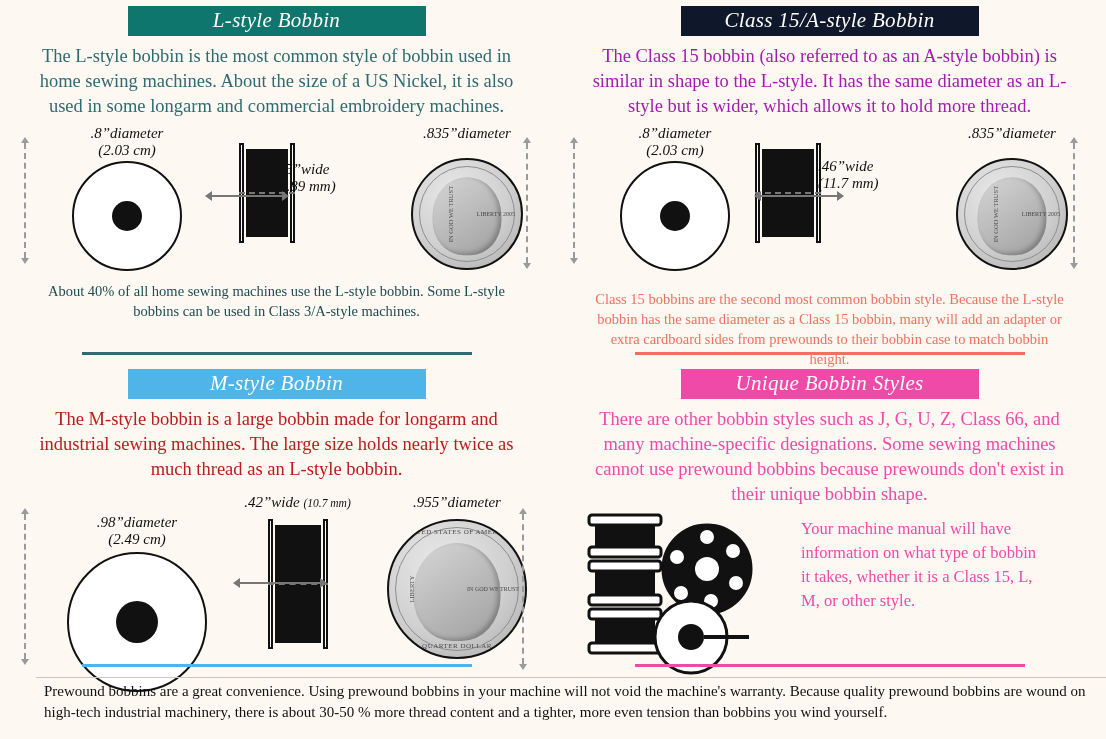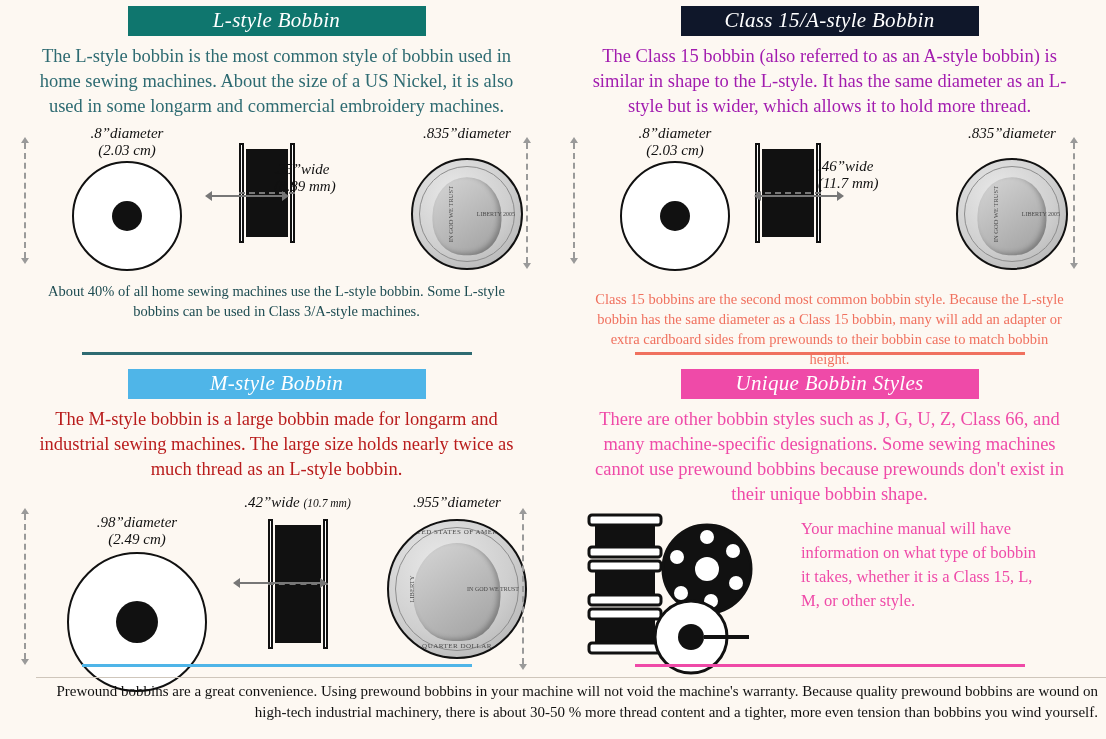--- a/index.html
+++ b/index.html
@@ -123,21 +123,21 @@
   .coin .txt-top { top:7px; }
   .coin .txt-bot { bottom:7px; }
   .coin .txt-l { position:absolute; left:9px; top:50%; transform:translateY(-50%) rotate(-90deg); font-size:6.5px; color:#4a4a4a; }
   .coin .txt-r { position:absolute; right:6px; top:50%; transform:translateY(-50%); font-size:6px; color:#4a4a4a; text-align:center; }
 
   .unique-wrap { display:flex; gap:10px; padding: 0 16px; margin-top: 4px; font-family: Liberation Serif, serif; }
   .bobbin-art { width: 180px; height: 165px; position: relative; flex: 0 0 180px; }
 
   .footer {
     position:absolute; left:0; right:0; bottom:0; height:62px;
-    text-align:right; font-size:15px; line-height:21px; color:#111;
+    text-align:left; font-size:15px; line-height:21px; color:#111;
     padding: 4px 8px 16px;
     margin-left: 36px;
   }
   .footer .top-line { position:absolute; top:0; left:0; right:0; height:1px; background:#cfc6bb; }
 </style>
 </head>
 <body>
 
 <div class="grid">
 

